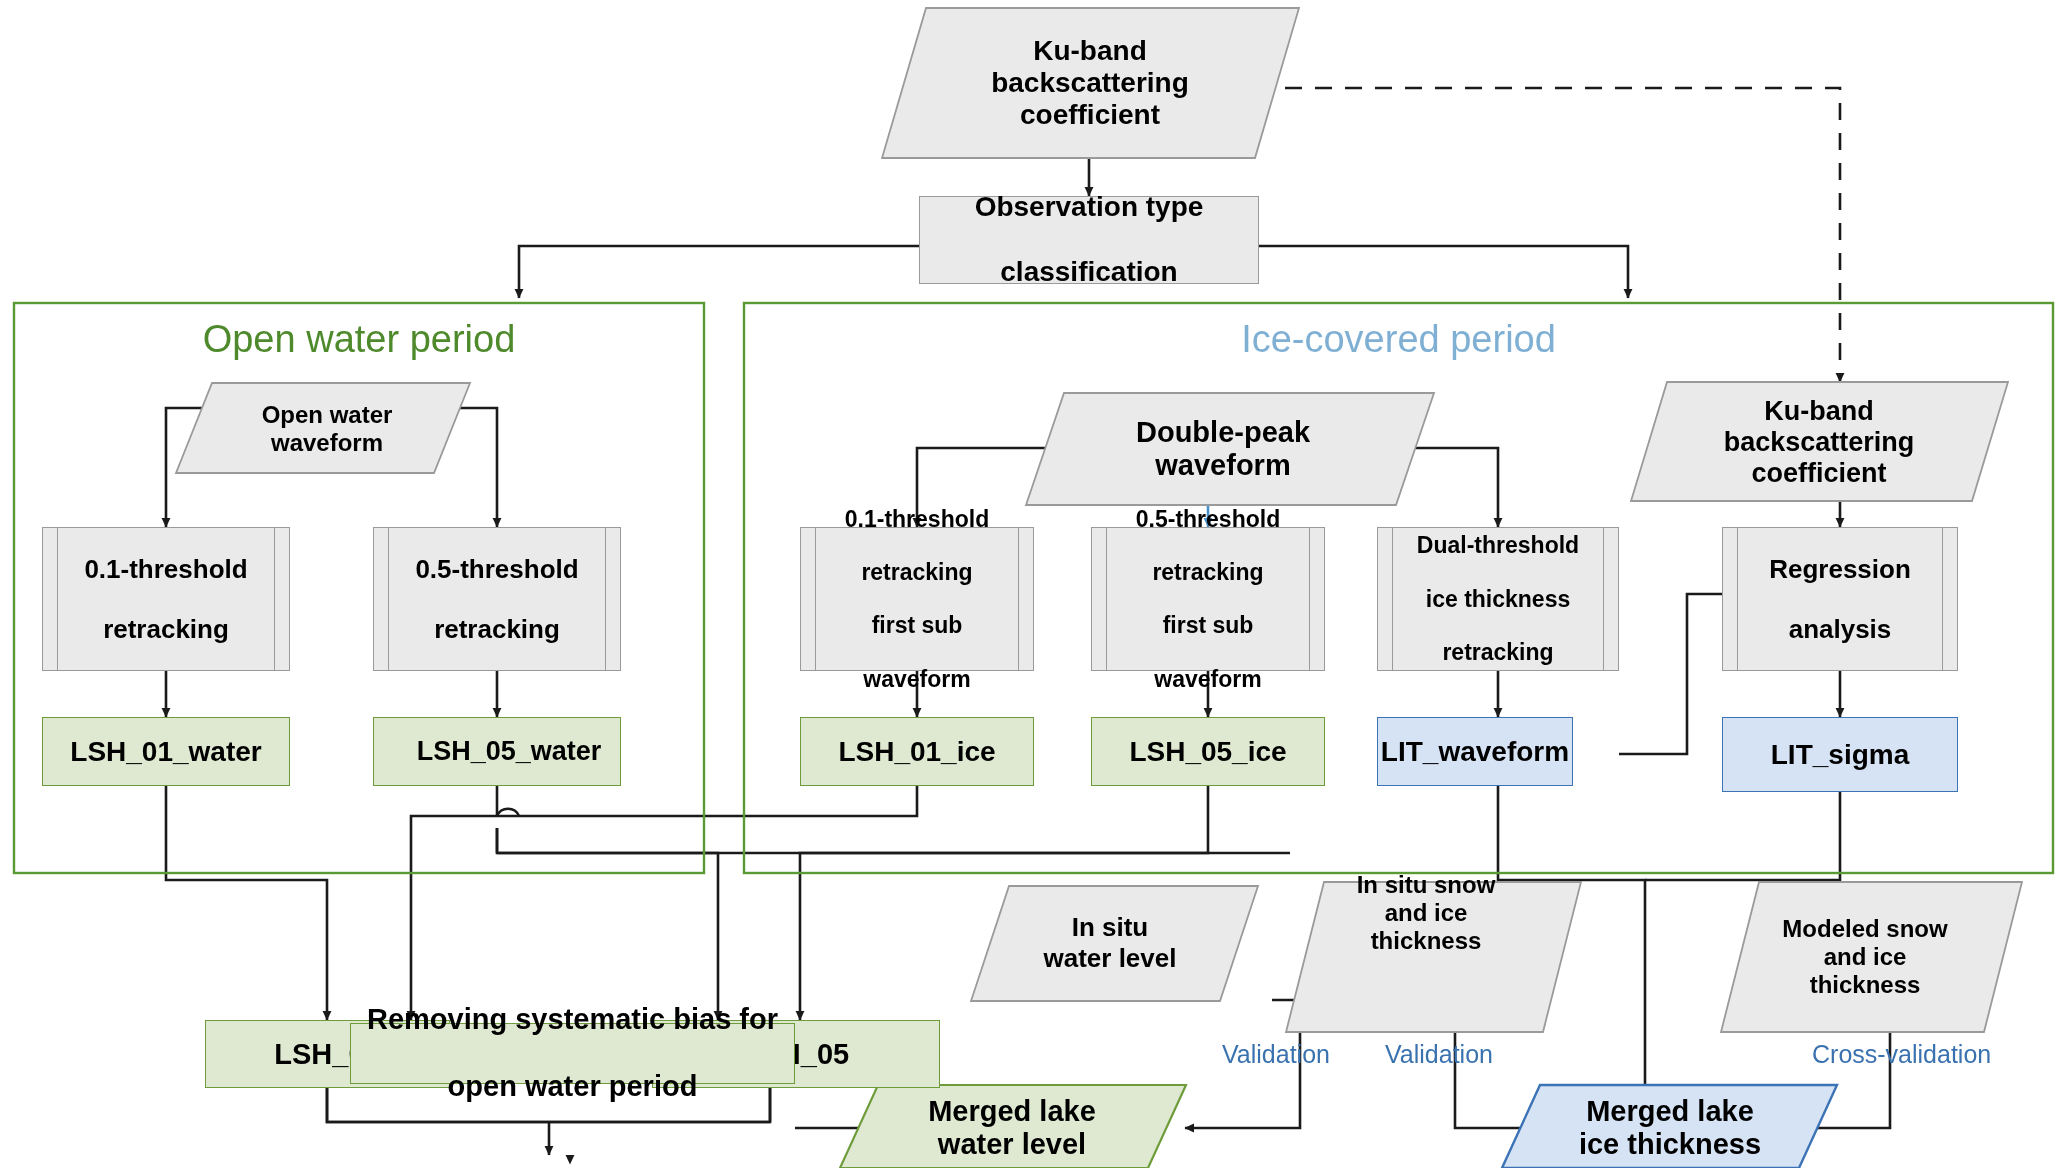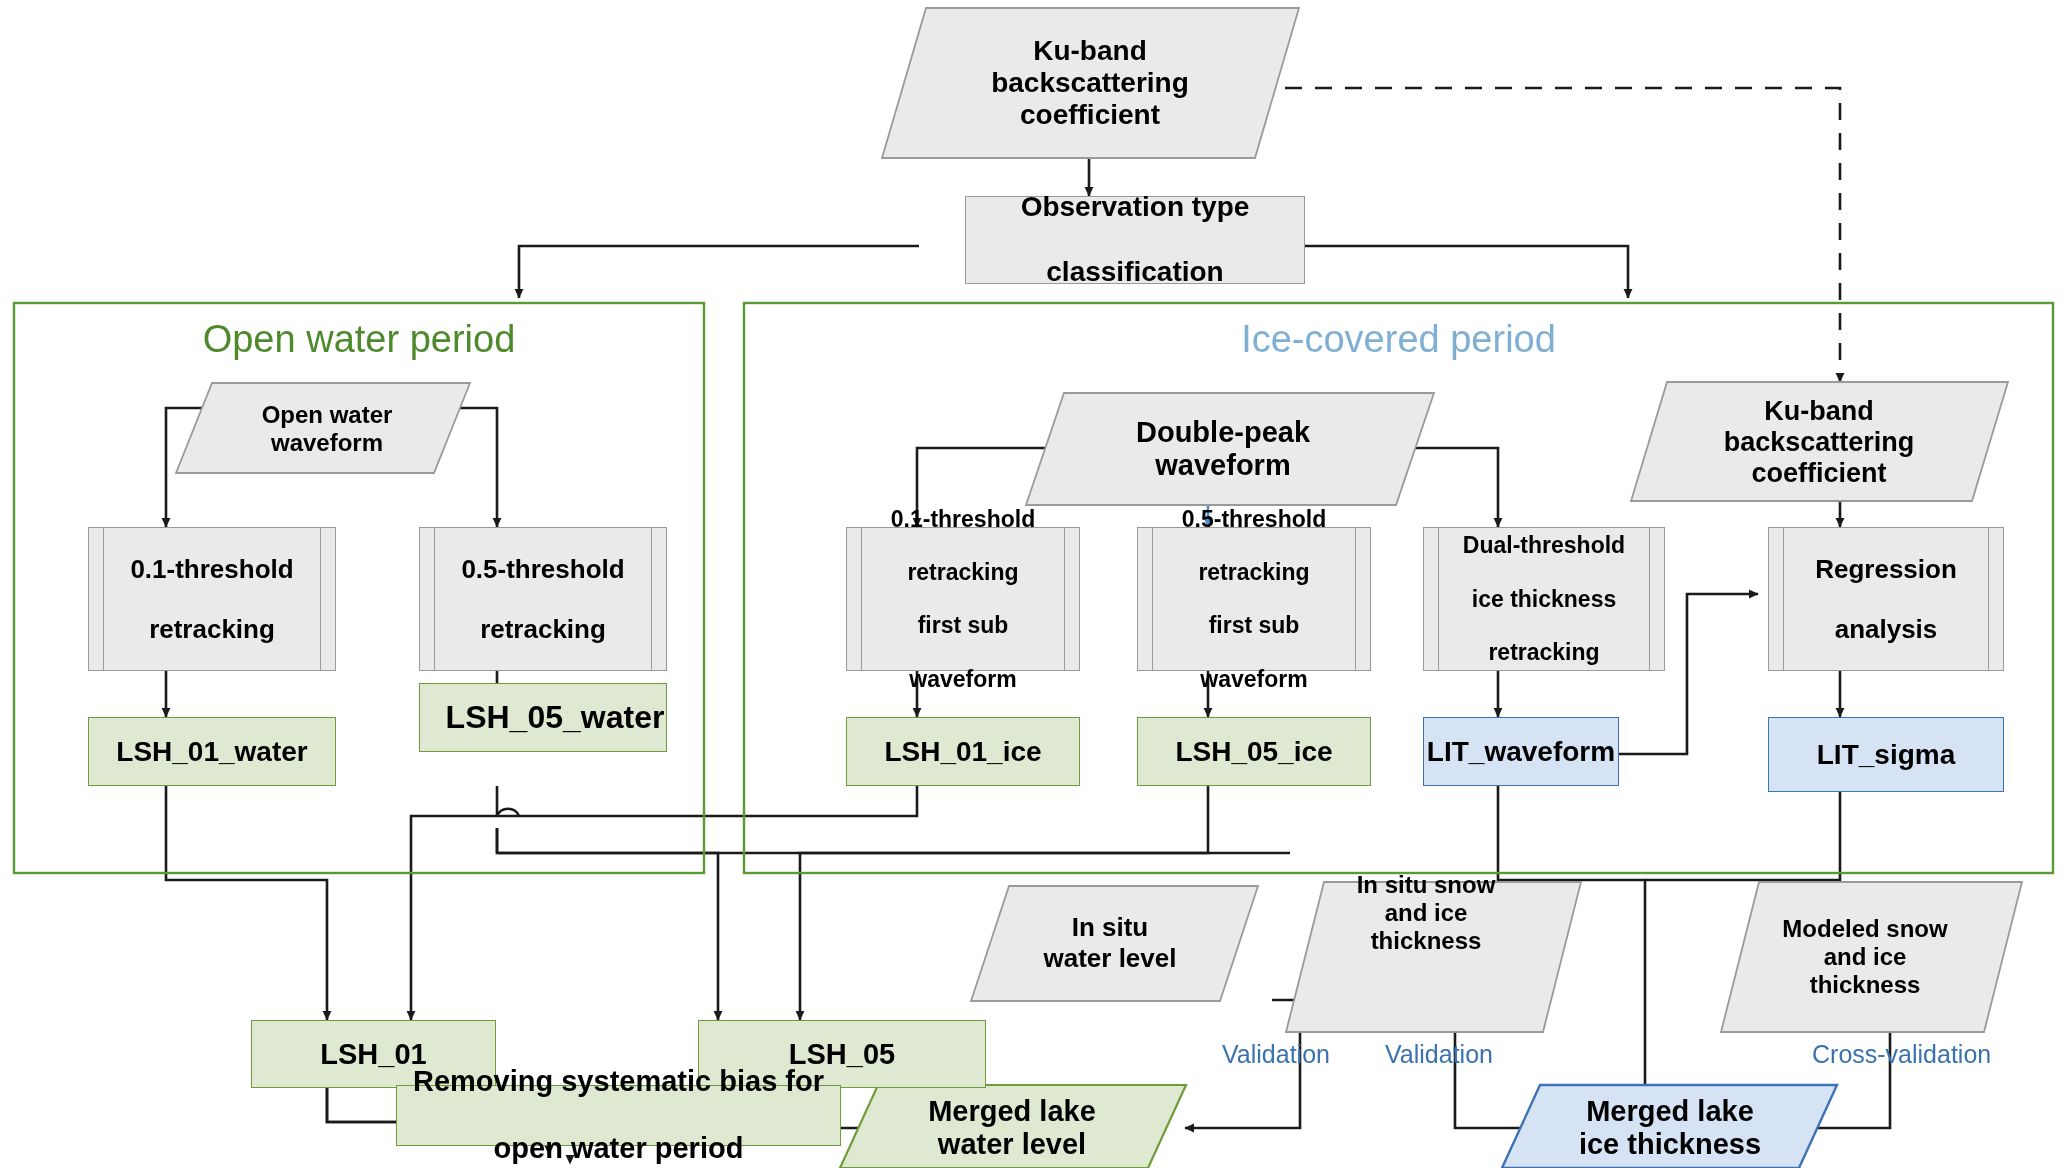--- a/index.html
+++ b/index.html
@@ -1,19 +1,19 @@
 <!DOCTYPE html>
 <html><head>
 <meta charset="utf-8">
 <style>
   html,body{margin:0;padding:0;background:#ffffff;}
   body{width:2067px;height:1168px;font-family:"Liberation Sans",sans-serif;}
   #root{position:relative;width:2067px;height:1168px;overflow:hidden;background:#fff;}
   svg.layer{position:absolute;left:0;top:0;width:2067px;height:1168px;}
-  .node{position:absolute;box-sizing:border-box;display:flex;align-items:center;justify-content:center;text-align:center;margin-left:46px;}
+  .node{position:absolute;box-sizing:border-box;display:flex;align-items:center;justify-content:center;text-align:center;}
   .node span{display:block;line-height:1.16;}
 
   
   .proc{background:#eaeaea;border:1.6px solid #9a9a9a;font-weight:bold;color:#000;}
   
   .pproc{background:#eaeaea;border:1.6px solid #9a9a9a;font-weight:bold;color:#000;}
   .pproc::before,.pproc::after{content:"";position:absolute;top:0;bottom:0;width:0px;border-left:1.6px solid #9a9a9a;}
   .pproc::before{left:14px;}
   .pproc::after{right:14px;}
 
@@ -245,35 +245,35 @@
 
   <div class="node pproc" style="left:1722px;top:527px;width:236px;height:144px;font-size:26px;">
     <span>
       <span>Regression</span><br>
       <span>analysis</span>
     </span>
   </div>
 
   <div class="node gbox" style="left:42px;top:717px;width:248px;height:69px;font-size:28px;">LSH_01_water</div>
 
-  <div class="node gbox" style="left:373px;top:683px;width:248px;height:69px;font-size:32px;padding-left:24px;">LSH_05_water</div>
+  <div class="node gbox" style="left:373px;top:717px;width:248px;height:69px;font-size:27px;padding-left:24px;">LSH_05_water</div>
 
   <div class="node gbox" style="left:800px;top:717px;width:234px;height:69px;font-size:28px;">LSH_01_ice</div>
 
   <div class="node gbox" style="left:1091px;top:717px;width:234px;height:69px;font-size:28px;">LSH_05_ice</div>
 
   <div class="node bbox" style="left:1377px;top:717px;width:196px;height:69px;font-size:28px;">LIT_waveform</div>
 
   <div class="node bbox" style="left:1722px;top:717px;width:236px;height:75px;font-size:28px;">LIT_sigma</div>
 
   <div class="node gbox" style="left:205px;top:1020px;width:245px;height:68px;font-size:29px;">LSH_01</div>
 
   <div class="node gbox" style="left:652px;top:1020px;width:288px;height:68px;font-size:29px;">LSH_05</div>
 
-  <div class="node gbox" style="left:350px;top:1085px;width:445px;height:61px;font-size:29px;">
+  <div class="node gbox" style="left:350px;top:1023px;width:445px;height:61px;font-size:29px;">
     <span>
       <span>Removing systematic bias for</span><br>
       <span>open water period</span>
     </span>
   </div>
 
   <div class="edgelabel" style="left:1222px;top:1040px;font-size:25px;">Validation</div>
   <div class="edgelabel" style="left:1385px;top:1040px;font-size:25px;">Validation</div>
   <div class="edgelabel" style="left:1812px;top:1040px;font-size:25px;">Cross-validation</div>
 

